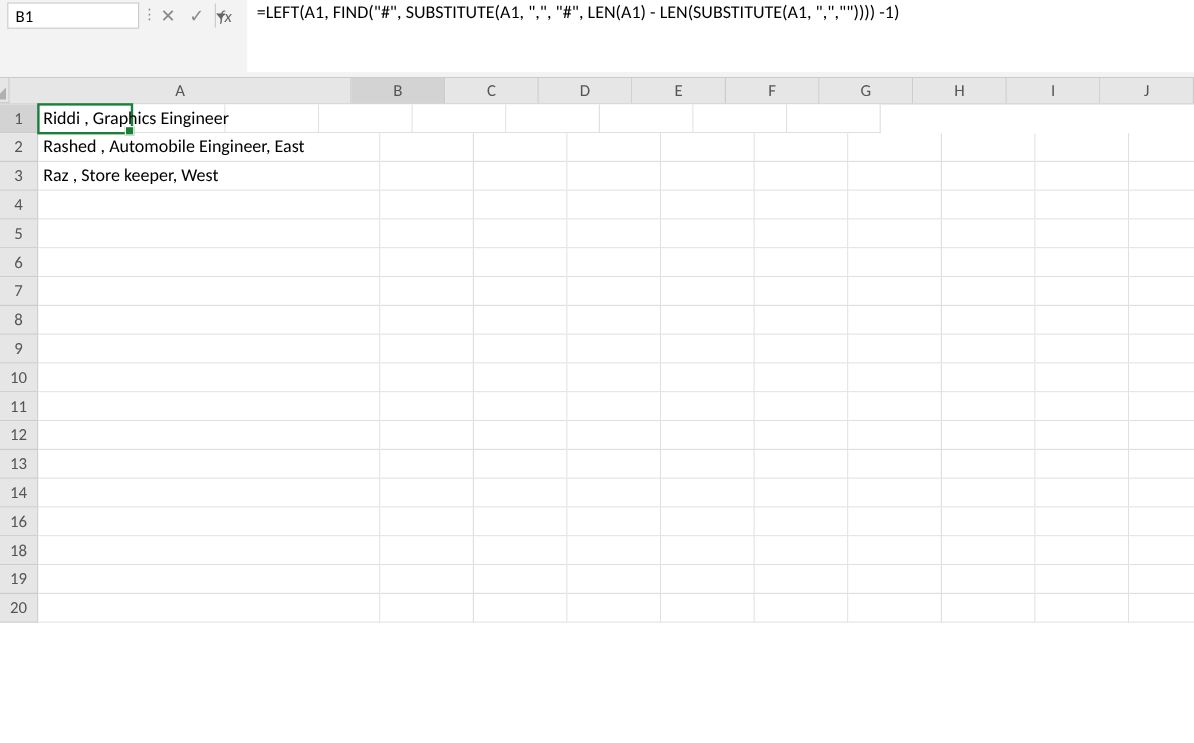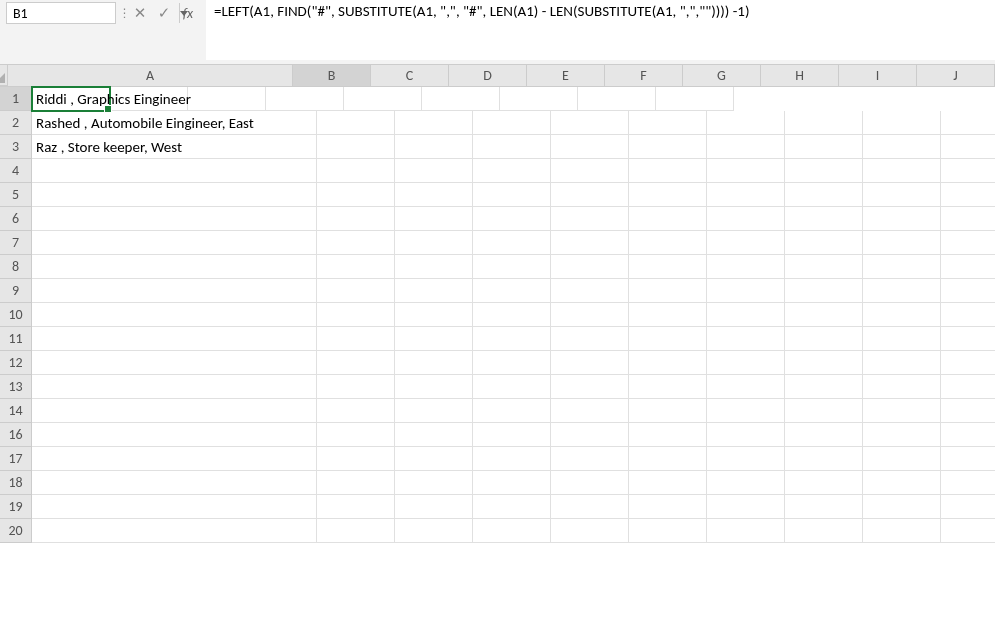--- a/index.html
+++ b/index.html
@@ -433,33 +433,20 @@
         <div class="cell" style="width: 78px;"></div>
         <div class="cell" style="width: 78px;"></div>
         <div class="cell" style="width: 78px;"></div>
         <div class="cell" style="width: 78px;"></div>
         <div class="cell" style="width: 78px;"></div>
         <div class="cell" style="width: 78px;"></div>
         <div class="cell" style="width: 78px;"></div>
         <div class="cell" style="width: 78px;"></div>
       </div>
       <div class="row">
-        <div class="row-h">17</div>
-        <div class="cell" style="width: 285px;"></div>
-        <div class="cell" style="width: 78px;"></div>
-        <div class="cell" style="width: 78px;"></div>
-        <div class="cell" style="width: 78px;"></div>
-        <div class="cell" style="width: 78px;"></div>
-        <div class="cell" style="width: 78px;"></div>
-        <div class="cell" style="width: 78px;"></div>
-        <div class="cell" style="width: 78px;"></div>
-        <div class="cell" style="width: 78px;"></div>
-        <div class="cell" style="width: 78px;"></div>
-      </div>
-      <div class="row">
         <div class="row-h">18</div>
         <div class="cell" style="width: 285px;"></div>
         <div class="cell" style="width: 78px;"></div>
         <div class="cell" style="width: 78px;"></div>
         <div class="cell" style="width: 78px;"></div>
         <div class="cell" style="width: 78px;"></div>
         <div class="cell" style="width: 78px;"></div>
         <div class="cell" style="width: 78px;"></div>
         <div class="cell" style="width: 78px;"></div>
         <div class="cell" style="width: 78px;"></div>

